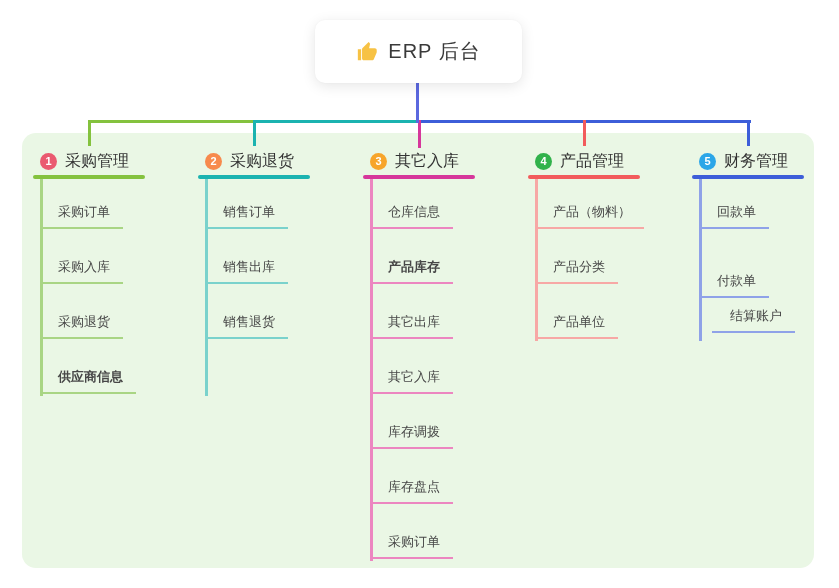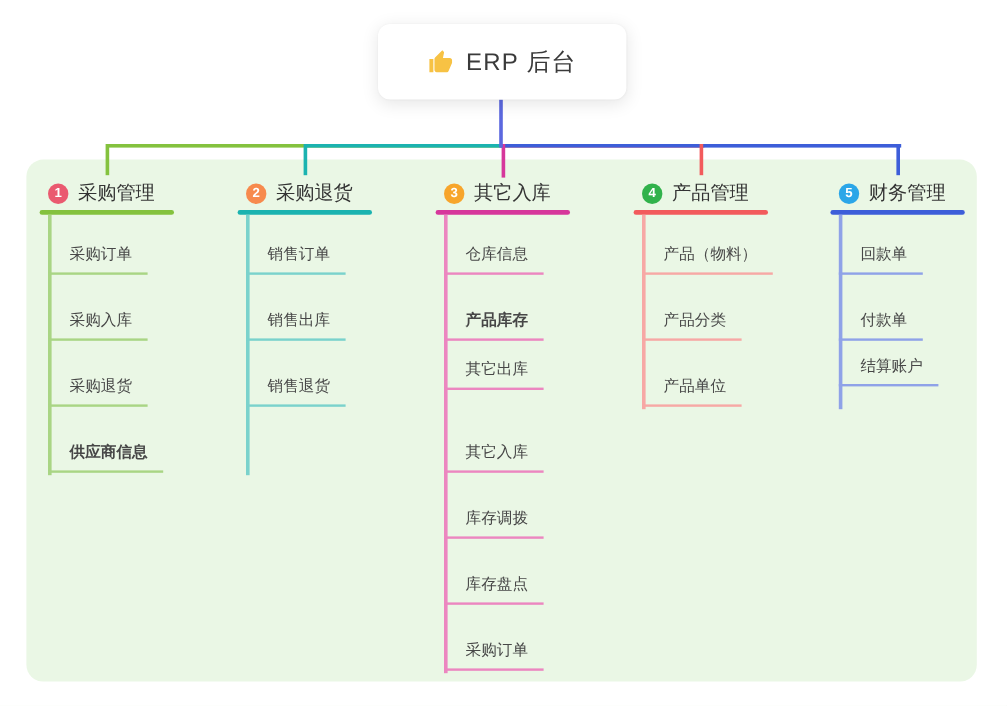--- a/index.html
+++ b/index.html
@@ -84,21 +84,21 @@
       </div>
       <div class="branch" style="left: 363px;">
         <div class="branch-header">
           <span class="badge" style="background: rgb(247, 165, 43);">3</span>
           <span class="branch-title">其它入库</span>
         </div>
         <div class="head-underline" style="background: rgb(214, 55, 155);"></div>
         <div class="rail" style="background: rgb(236, 134, 192); height: 382px;"></div>
         <div class="child" style="top: 57px; border-bottom-color: rgb(236, 134, 192);">仓库信息</div>
         <div class="child" style="top: 112px; border-bottom-color: rgb(236, 134, 192); font-weight: bold;">产品库存</div>
-        <div class="child" style="top: 153px; border-bottom-color: rgb(236, 134, 192); text-align: right;">其它出库</div>
+        <div class="child" style="top: 167px; border-bottom-color: rgb(236, 134, 192); text-align: right;">其它出库</div>
         <div class="child" style="top: 222px; border-bottom-color: rgb(236, 134, 192);">其它入库</div>
         <div class="child" style="top: 277px; border-bottom-color: rgb(236, 134, 192);">库存调拨</div>
         <div class="child" style="top: 332px; border-bottom-color: rgb(236, 134, 192);">库存盘点</div>
         <div class="child" style="top: 387px; border-bottom-color: rgb(236, 134, 192);">采购订单</div>
       </div>
       <div class="branch" style="left: 528px;">
         <div class="branch-header">
           <span class="badge" style="background: rgb(49, 178, 75);">4</span>
           <span class="branch-title">产品管理</span>
         </div>
@@ -109,17 +109,17 @@
         <div class="child" style="top: 167px; border-bottom-color: rgb(247, 168, 165);">产品单位</div>
       </div>
       <div class="branch" style="left: 692px;">
         <div class="branch-header">
           <span class="badge" style="background: rgb(43, 166, 232);">5</span>
           <span class="branch-title">财务管理</span>
         </div>
         <div class="head-underline" style="background: rgb(61, 94, 217);"></div>
         <div class="rail" style="background: rgb(143, 162, 232); height: 162px;"></div>
         <div class="child" style="top: 57px; border-bottom-color: rgb(143, 162, 232);">回款单</div>
-        <div class="child" style="top: 112px; border-bottom-color: rgb(143, 162, 232);">付款单</div>
-        <div class="child" style="top: 150px; border-bottom-color: rgb(143, 162, 232);">结算账户</div>
+        <div class="child" style="top: 126px; border-bottom-color: rgb(143, 162, 232);">付款单</div>
+        <div class="child" style="top: 161px; border-bottom-color: rgb(143, 162, 232); margin-left: 13px;">结算账户</div>
       </div>
     </div>
 </div>
 
 </body></html>

